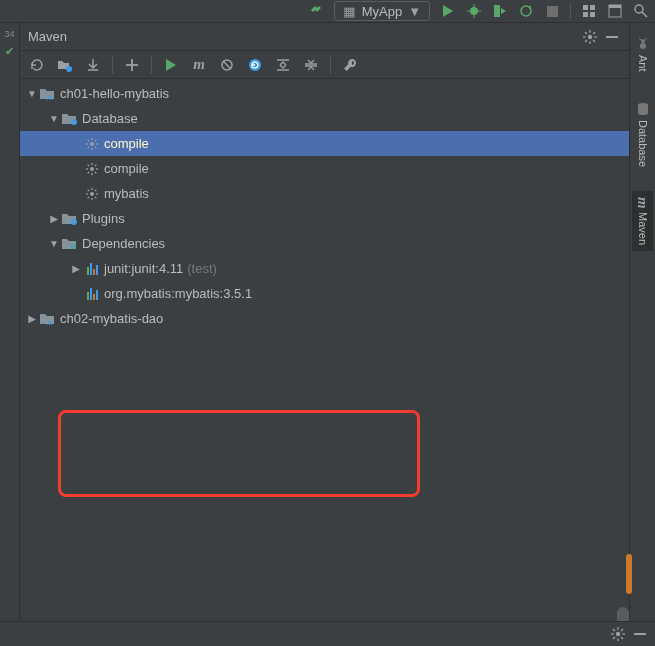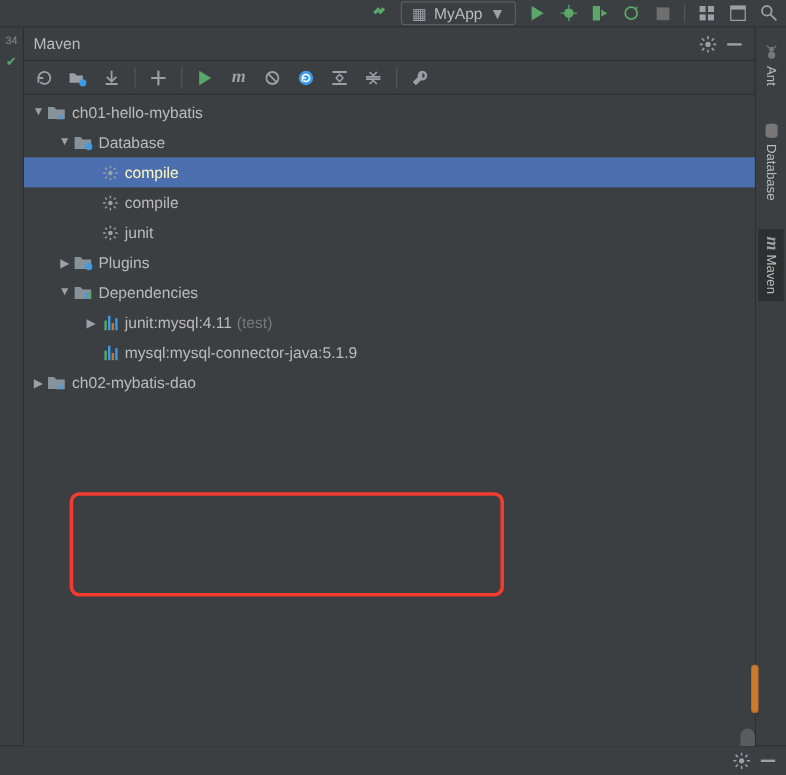--- a/index.html
+++ b/index.html
@@ -303,21 +303,21 @@
                   <line x1="8" y1="12.5" x2="8" y2="15"></line>
                   <line x1="1" y1="8" x2="3.5" y2="8"></line>
                   <line x1="12.5" y1="8" x2="15" y2="8"></line>
                   <line x1="3" y1="3" x2="4.7" y2="4.7"></line>
                   <line x1="11.3" y1="11.3" x2="13" y2="13"></line>
                   <line x1="3" y1="13" x2="4.7" y2="11.3"></line>
                   <line x1="11.3" y1="4.7" x2="13" y2="3"></line>
                 </g>
               </svg>
             </span>
-            <span class="lbl">junit</span>
+            <span class="lbl">mybatis</span>
           </div>
           <div class="row">
             <span class="ind" style="width:28px"></span>
             <span class="arrow ">▶</span>
             <span class="ricon">
               <svg width="16" height="14">
                 <path d="M0 2 L0 12 L14 12 L14 4 L7 4 L5 2 Z" fill="#87939a"></path>
                 <circle cx="12" cy="10" r="3" fill="#3d9ae8"></circle>
                 <circle cx="12" cy="10" r="1" fill="#87939a"></circle>
               </svg>
@@ -340,35 +340,35 @@
             <span class="ind" style="width:50px"></span>
             <span class="arrow ">▶</span>
             <span class="ricon">
               <span class="i-lib">
                 <span></span>
                 <span></span>
                 <span></span>
                 <span></span>
               </span>
             </span>
-            <span class="lbl">junit:mysql:4.11</span>
+            <span class="lbl">junit:junit:4.11</span>
             <span class="hint">(test)</span>
           </div>
           <div class="row">
             <span class="ind" style="width:50px"></span>
             <span class="arrow blank"></span>
             <span class="ricon">
               <span class="i-lib">
                 <span></span>
                 <span></span>
                 <span></span>
                 <span></span>
               </span>
             </span>
-            <span class="lbl">mysql:mysql-connector-java:5.1.9</span>
+            <span class="lbl">org.mybatis:mybatis:3.5.1</span>
           </div>
           <div class="row">
             <span class="ind" style="width:6px"></span>
             <span class="arrow ">▶</span>
             <span class="ricon">
               <svg width="16" height="14">
                 <path d="M0 2 L0 12 L14 12 L14 4 L7 4 L5 2 Z" fill="#87939a"></path>
                 <text x="7" y="13" font-size="8" font-style="italic" font-family="Georgia" fill="#3d9ae8">m</text>
               </svg>
             </span>

